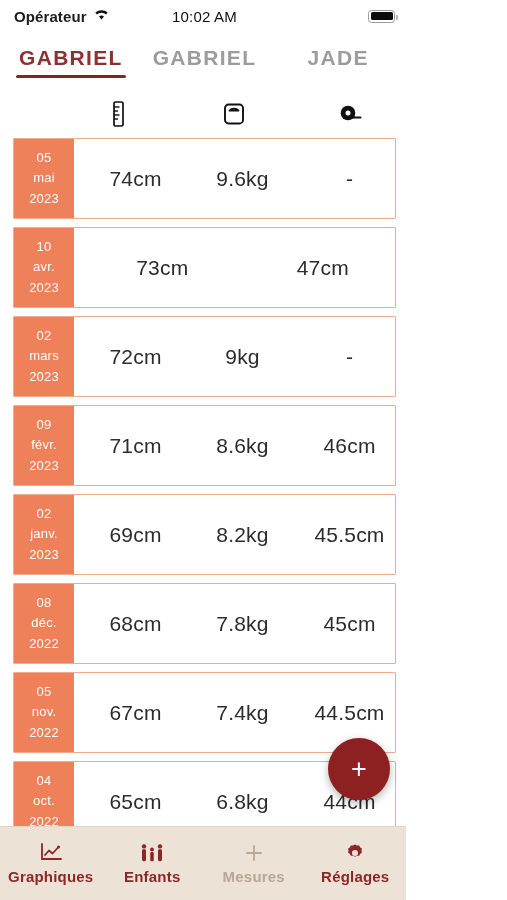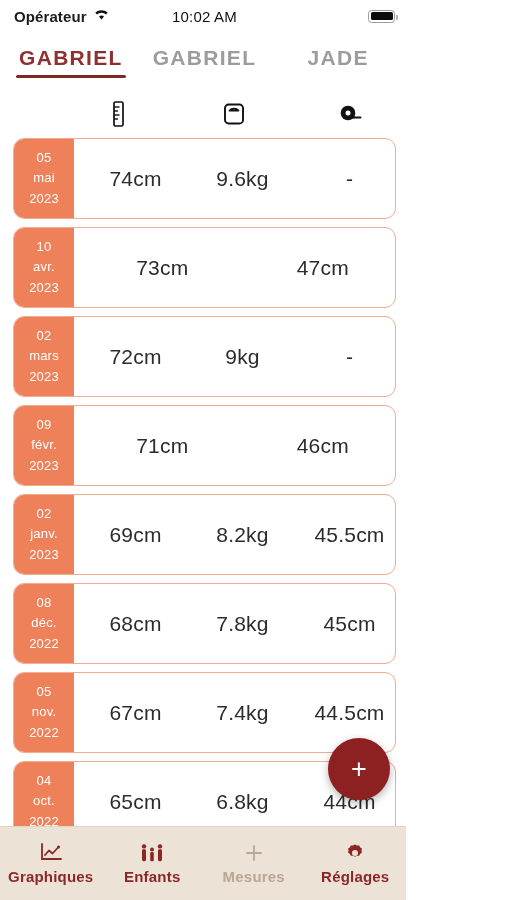--- a/index.html
+++ b/index.html
@@ -54,21 +54,21 @@
   }
   .col-ic { flex:1; display:flex; justify-content:center; align-items:center; }
 
   
   .list {
     position:absolute; top:138px; left:0; right:0; bottom:74px;
     overflow:hidden;
   }
   .row {
     display:flex; height:81px; margin:0 13px 8px 13px;
-    border:1px solid #f1ab90; border-radius:11px; background:#fff;
+    border:1px solid #f1ab90; border-radius:1px; background:#fff;
     overflow:hidden;
   }
   .row .date {
     width:60px; flex:0 0 60px; background:#ee8159; color:#fff;
     display:flex; flex-direction:column; align-items:center; justify-content:center;
     font-size:13px; line-height:1.55; letter-spacing:.2px;
   }
   .row .vals { flex:1; display:flex; align-items:center; }
   .row .v {
     flex:1; text-align:center; font-size:21px; color:#2c2c2c; letter-spacing:.2px;padding-left:16px;
@@ -201,20 +201,21 @@
     </div>
 
     <div class="row">
       <div class="date">
         <span>09</span>
         <span>févr.</span>
         <span>2023</span>
       </div>
       <div class="vals">
         <span class="v">71cm</span>
+        <span class="v">8.6kg</span>
         <span class="v">46cm</span>
       </div>
     </div>
 
     <div class="row">
       <div class="date">
         <span>02</span>
         <span>janv.</span>
         <span>2023</span>
       </div>

